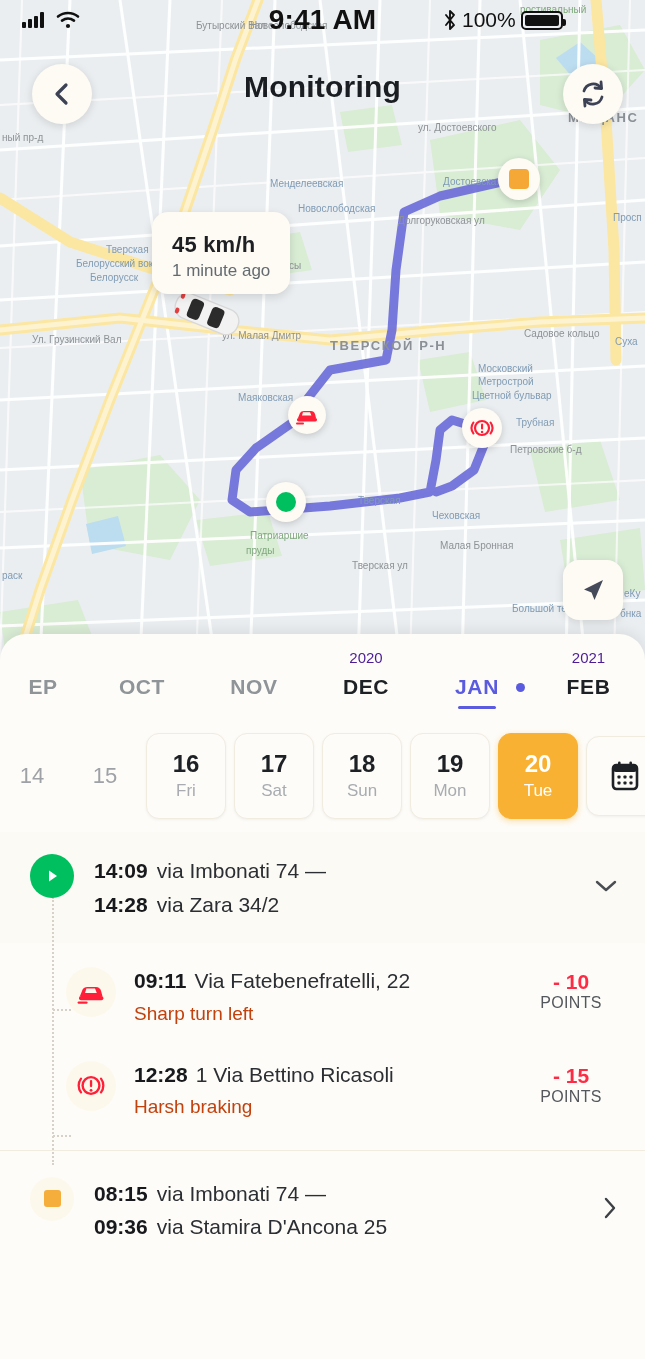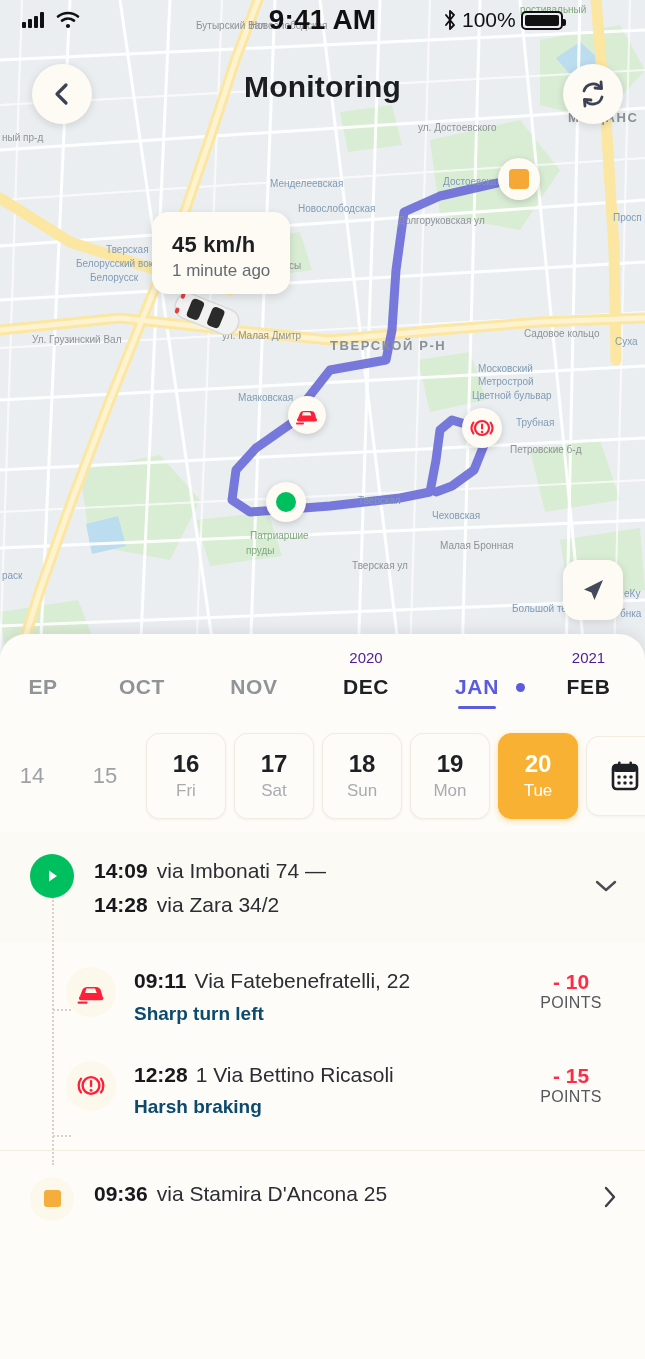--- a/index.html
+++ b/index.html
@@ -188,21 +188,21 @@
     position: relative; cursor: pointer;
   }
   .ev-ico {
     width: 50px; height: 50px; border-radius: 50%; background: #fdf8ec; flex: none;
     display: flex; align-items: center; justify-content: center; margin-right: 18px;
     position: relative; z-index: 3;
   }
   .ev-body { flex: 1; }
   .ev-top { font-size: 21px; color: #2b2e32; line-height: 1.35; white-space: nowrap; }
   .ev-top b { font-weight: 700; color: #17191c; margin-right: 8px; }
-  .ev-sub { font-size: 19px; font-weight: 700; color: #0c4a6e; margin-top: 7px; }
+  .ev-sub { font-size: 19px; font-weight: 400; color: #c2410c; margin-top: 7px; }
   .ev-pts { text-align: center; flex: none; padding-top: 2px; min-width: 96px; }
   .ev-pts .p { font-size: 21px; font-weight: 700; color: #ff2a44; line-height: 1.2; }
   .ev-pts .l { font-size: 16px; color: #54585d; letter-spacing: .3px; }
 
   
   .connector {
     position: absolute; left: 52px; top: 0; width: 1px; height: 100%;
     border-left: 2px dotted #d6d2c8; z-index: 1;
   }
   .branch {
@@ -555,20 +555,23 @@
       </div>
 
       <div class="divider"></div>
 
       <div class="trip" style="padding-top:26px;">
         <div class="trip-ico stop">
           <div class="sq"></div>
         </div>
         <div class="trip-body">
           <div class="trip-line">
+            <b>08:15</b><span>via Imbonati 74 —</span>
+          </div>
+          <div class="trip-line">
             <b>09:36</b><span>via Stamira D'Ancona 25</span>
           </div>
         </div>
         <div class="trip-chev">
           <svg width="18" height="26" viewBox="0 0 18 26">
             <path d="M5 4 L13 13 L5 22" fill="none" stroke="#3c4044" stroke-width="2.4" stroke-linecap="round" stroke-linejoin="round"></path>
           </svg>
         </div>
       </div>
 

